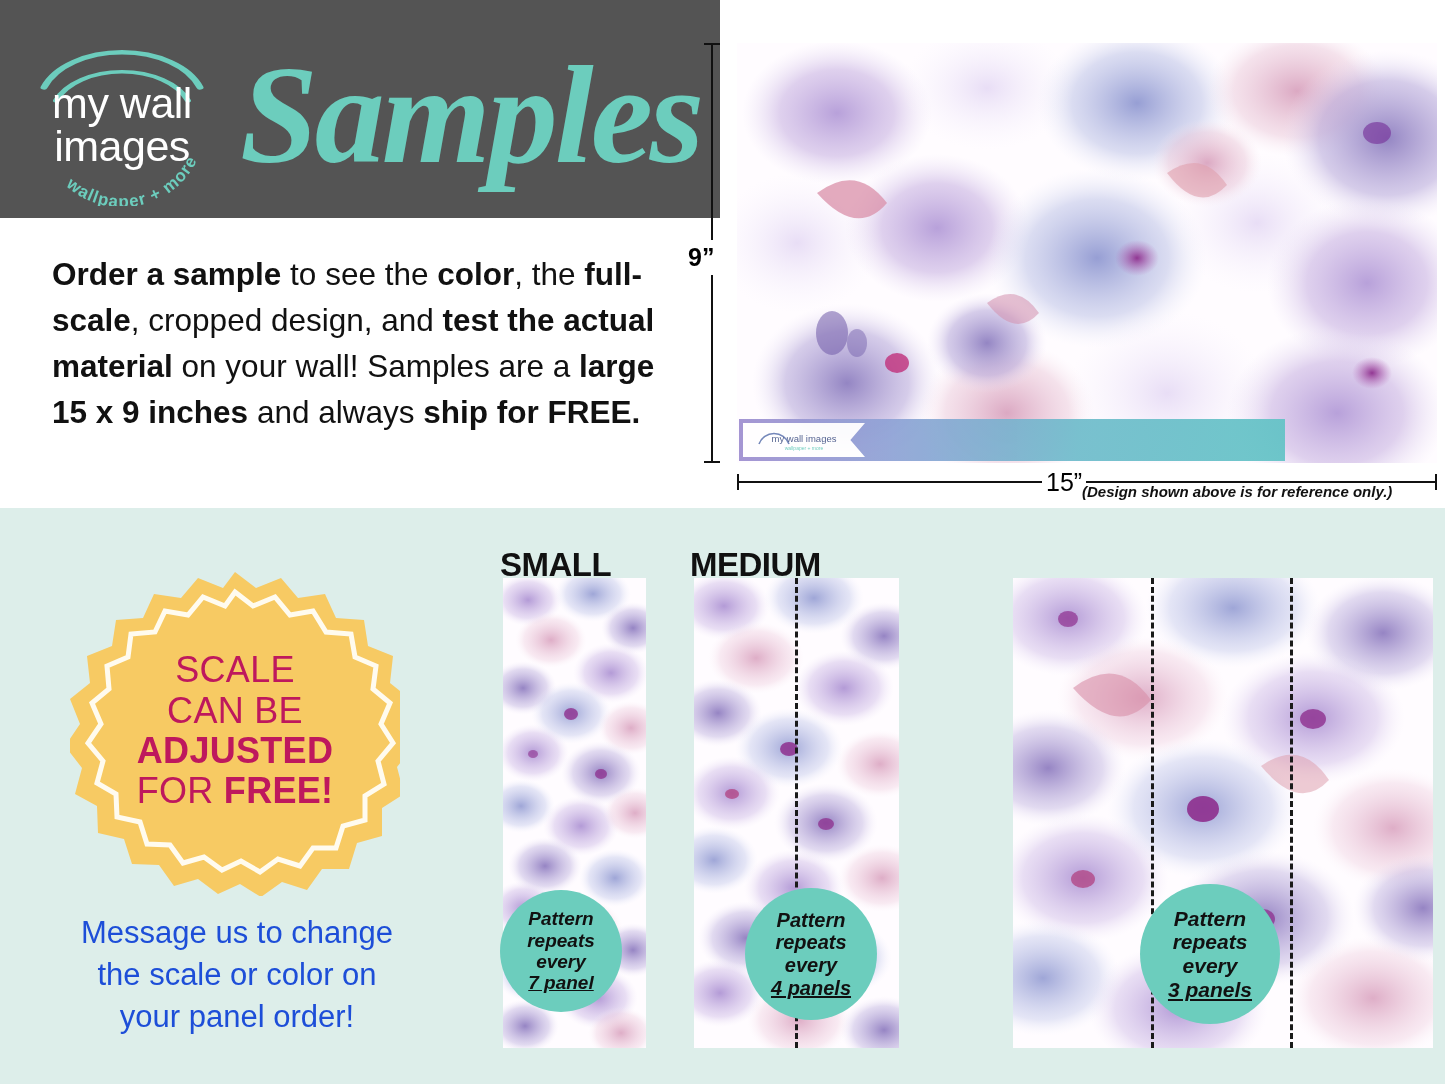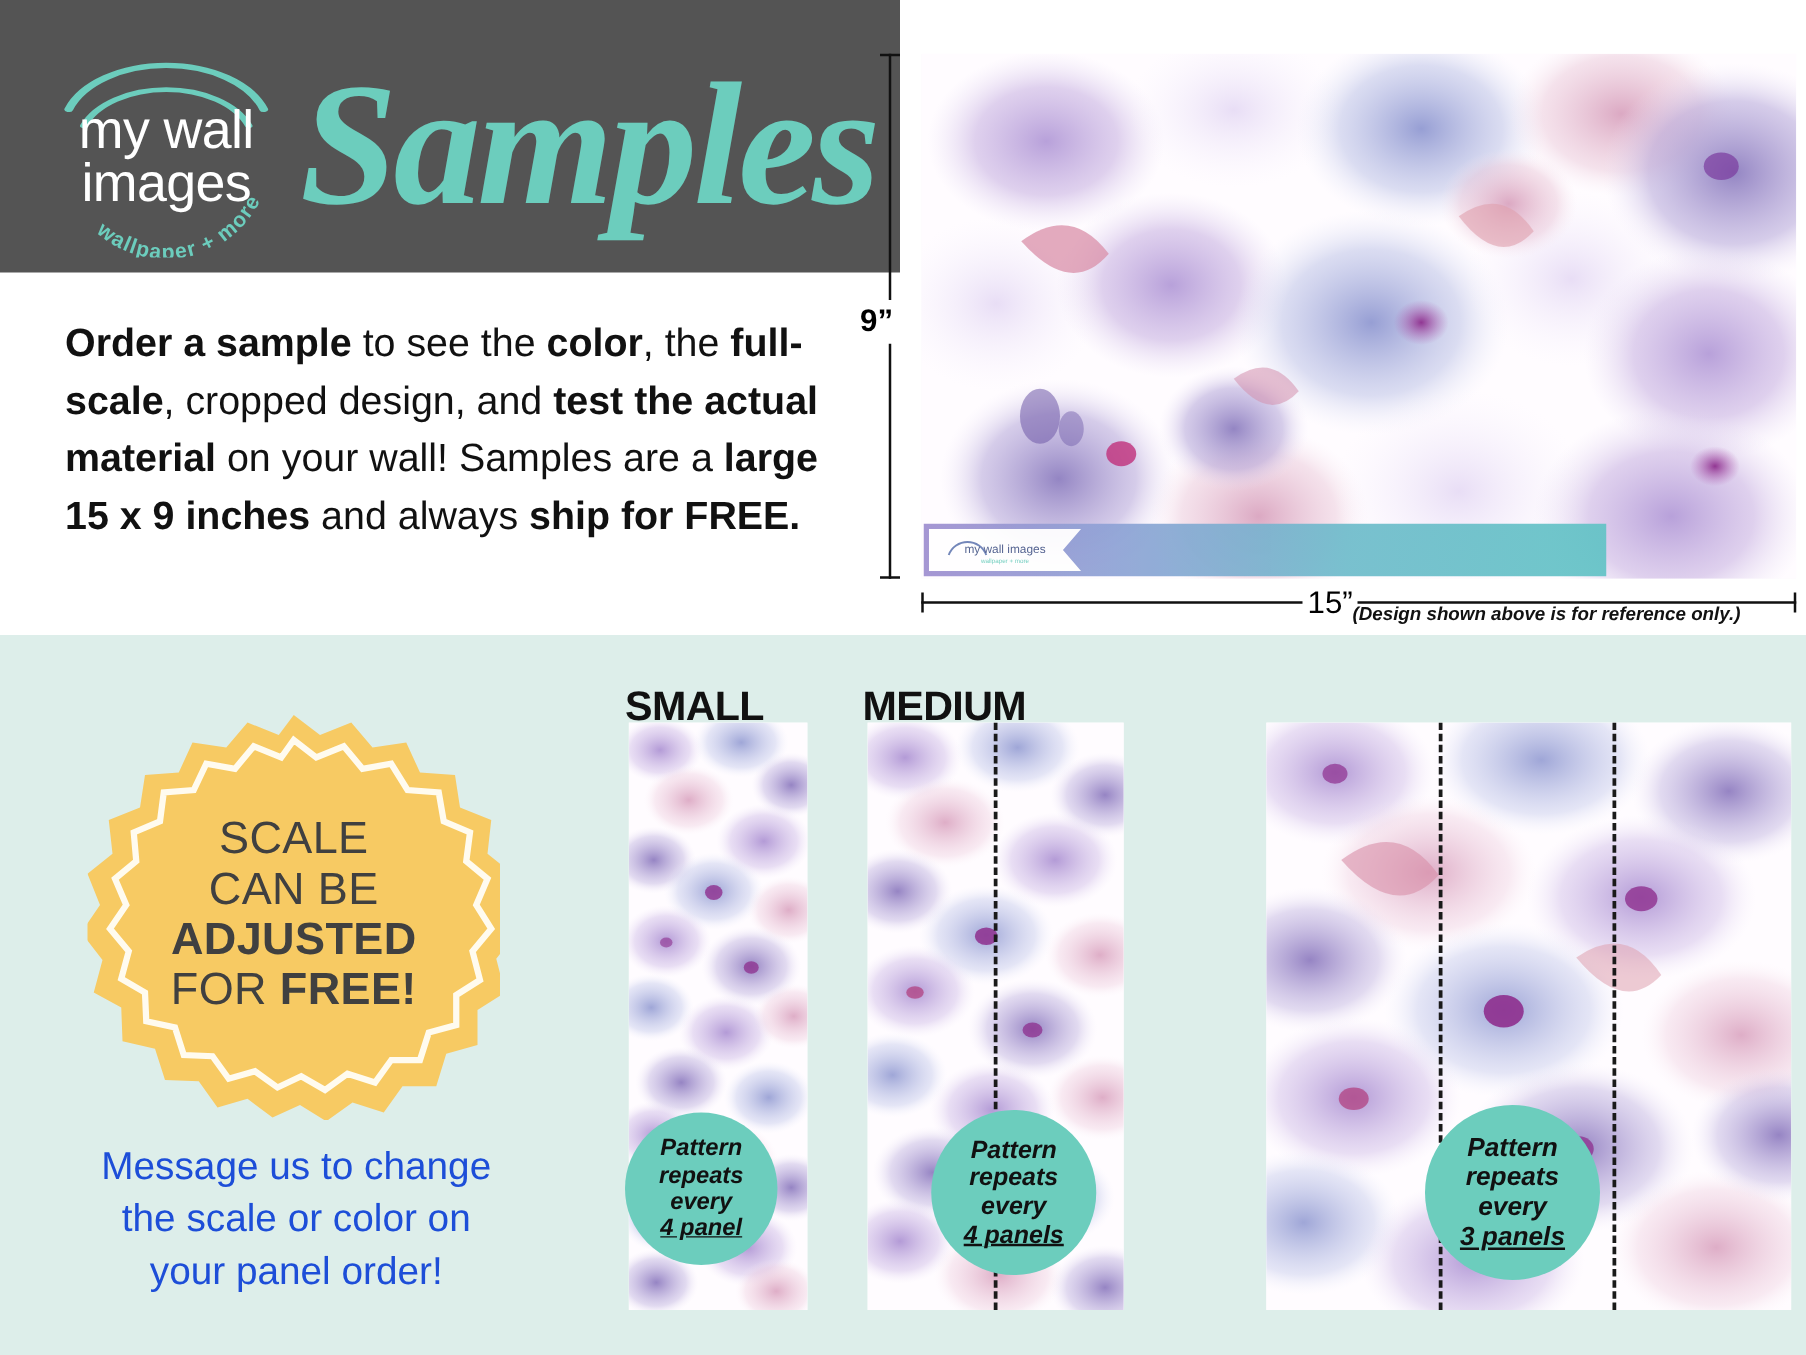--- a/index.html
+++ b/index.html
@@ -11,21 +11,21 @@
     position:relative;
   }
   .page{position:relative;width:1445px;height:1084px;overflow:hidden;}
 
   
   .header-bar{
     position:absolute;left:0;top:0;width:720px;height:218px;
     background:#545454;
   }
   .logo{
-    position:absolute;left:33px;top:26px;width:200px;height:180px;
+    position:absolute;left:22px;top:26px;width:200px;height:180px;
   }
   .logo svg{display:block;}
 
   .samples-script{
     position:absolute;left:232px;top:22px;width:470px;height:190px;
   }
 
   
   .sample-wrap{
     position:absolute;left:737px;top:43px;width:700px;height:420px;
@@ -92,21 +92,21 @@
   }
 
   
   .badge{
     position:absolute;left:70px;top:566px;width:330px;height:330px;
   }
   .badge svg{display:block;}
   .badge-text{
     position:absolute;left:0;top:0;width:330px;height:330px;
     display:flex;flex-direction:column;align-items:center;justify-content:center;
-    text-align:center;color:#404040;font-size:36px;line-height:1.12;letter-spacing:.3px;
+    text-align:center;color:#be185d;font-size:36px;line-height:1.12;letter-spacing:.3px;
   }
   .badge-text .l3{font-weight:bold;}
   .badge-text .l4 b{font-weight:bold;}
   .badge-text .l4{font-weight:normal;}
 
   .msg{
     position:absolute;left:42px;top:912px;width:390px;text-align:center;
     font-size:31px;line-height:1.36;color:#1d4ed8;
   }
   .col-head{
@@ -319,21 +319,21 @@
       <ellipse cx="68" cy="136" rx="7" ry="6" fill="#8e2f8e" opacity=".8"></ellipse>
       <ellipse cx="98" cy="196" rx="6" ry="5" fill="#8e2f8e" opacity=".75"></ellipse>
       <ellipse cx="80" cy="353" rx="6" ry="5" fill="#b03a7a" opacity=".7"></ellipse>
       <ellipse cx="30" cy="176" rx="5" ry="4" fill="#8e2f8e" opacity=".6"></ellipse>
     </svg>
   </div>
   <div class="bubble" style="left:500px;top:890px;width:122px;height:122px;font-size:19px;">
     <span>Pattern</span>
     <span>repeats</span>
     <span>every</span>
-    <u>4 panel</u>
+    <u>7 panel</u>
   </div>
 
   <div class="col-head" style="left:690px;width:210px;">MEDIUM</div>
   <div class="panel" style="left:694px;width:205px;height:470px;">
     <svg class="tile" viewBox="0 0 205 470" preserveAspectRatio="none">
       <rect width="205" height="470" fill="#fffcff"></rect>
       <ellipse cx="30" cy="28" rx="46" ry="34" fill="url(#sA)"></ellipse>
         <ellipse cx="120" cy="20" rx="50" ry="36" fill="url(#sD)"></ellipse>
       <ellipse cx="190" cy="58" rx="44" ry="34" fill="url(#sB)"></ellipse>
         <ellipse cx="62" cy="80" rx="48" ry="36" fill="url(#sC)"></ellipse>

